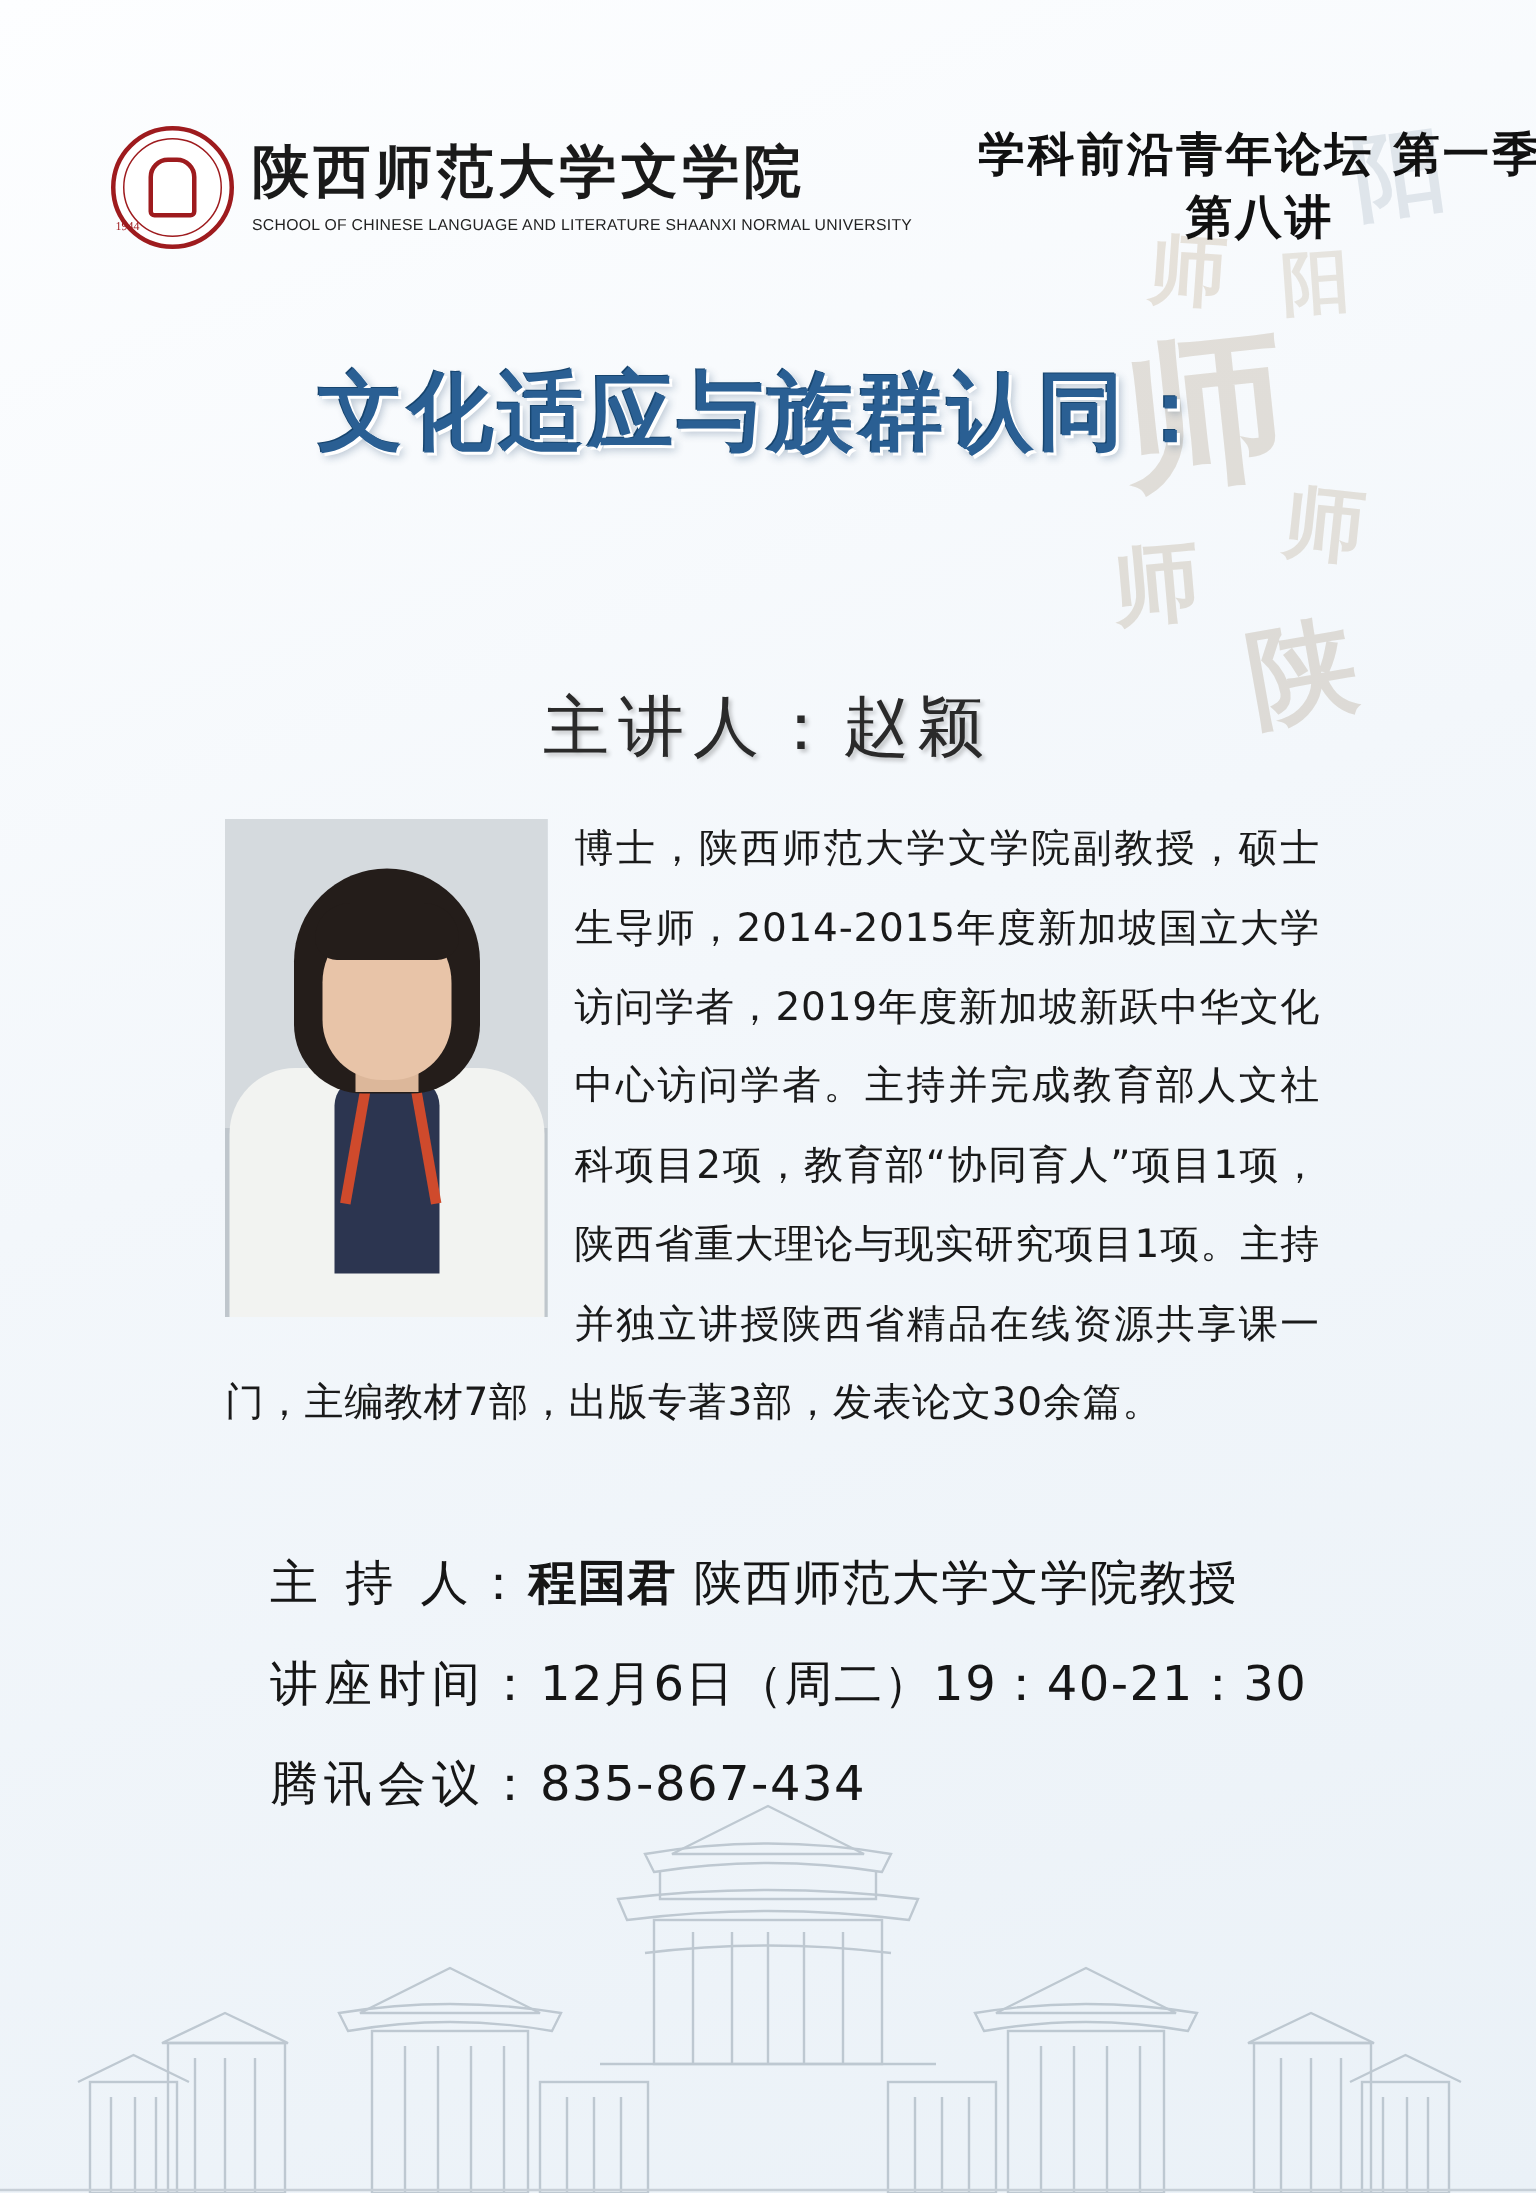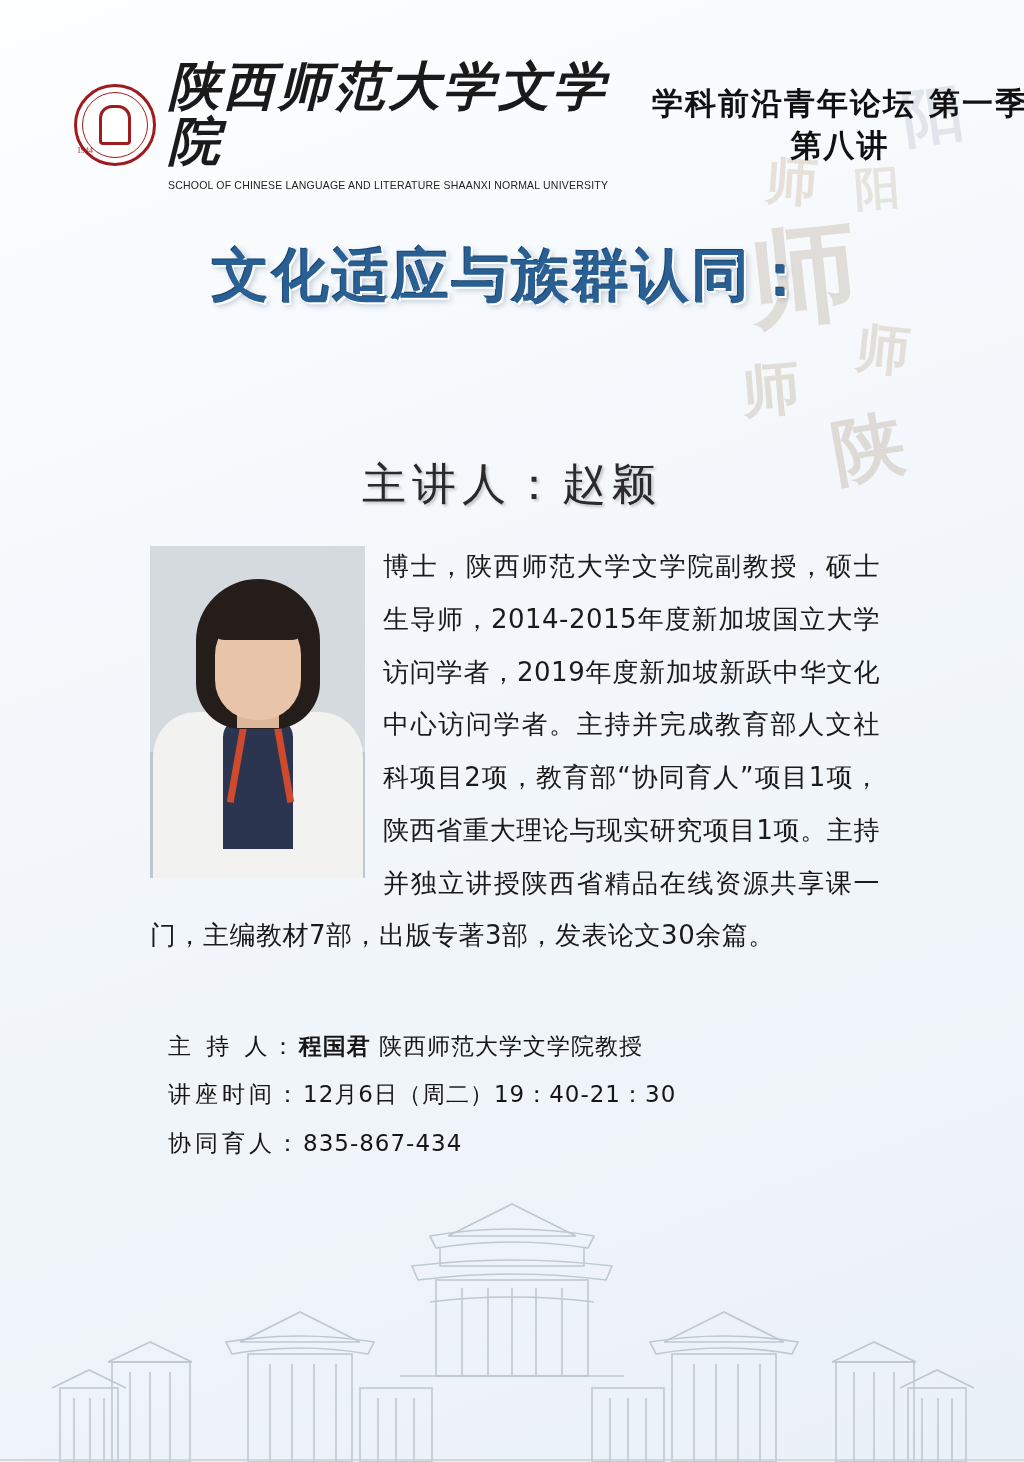--- a/index.html
+++ b/index.html
@@ -94,26 +94,25 @@
     text-align: left;
     font-size: 8px;
     color: #9e1b1e;
     font-family: "Liberation Serif", serif;
   }
   .logo-text {
     margin-left: 12px;
   }
   .logo-cn {
     font-family: "DejaVu Serif", serif;
-    font-size: 52px;
+    font-size: 38px;
     font-weight: bold;
     color: #1a1a1a;
     letter-spacing: 3px;
     line-height: 1.05;
-    font-style: italic;
   }
   .logo-en {
     font-size: 10.5px;
     color: #222;
     letter-spacing: 0.2px;
     margin-top: 10px;
     white-space: nowrap;
   }
   .header-divider {
     width: 3px;
@@ -213,24 +212,25 @@
   
   .details {
     position: absolute;
     top: 1022px;
     left: 168px;
     width: 760px;
     font-family: "DejaVu Sans", sans-serif;
     color: #161616;
   }
   .detail-row {
-    font-size: 23px;
+    font-size: 32px;
     line-height: 2.1;
     letter-spacing: 1px;
     white-space: nowrap;
+    margin-left: 12px;
   }
   .detail-row .label { letter-spacing: 4px; }
   .detail-row .strong { font-weight: bold; }
 
   
   .skyline {
     position: absolute;
     left: 0;
     bottom: 0;
     width: 1024px;
@@ -295,21 +295,21 @@
   </div>
 
   <div class="details">
     <div class="detail-row">
       <span class="label">主 持 人：</span><span class="strong">程国君</span><span> 陕西师范大学文学院教授</span>
     </div>
     <div class="detail-row">
       <span class="label">讲座时间：</span><span>12月6日（周二）19：40-21：30</span>
     </div>
     <div class="detail-row">
-      <span class="label">协同育人：</span><span>835-867-434</span>
+      <span class="label">腾讯会议：</span><span>835-867-434</span>
     </div>
   </div>
 
   <svg class="skyline" viewBox="0 0 1024 270">
     <g fill="none" stroke="#b9c4cd" stroke-width="1.6">
 
       <path d="M512 12 L448 44 L576 44 Z"></path>
       <path d="M430 44 Q512 30 594 44 L588 56 Q512 44 436 56 Z"></path>
       <path d="M440 56 L440 74 L584 74 L584 56"></path>
       <path d="M412 74 Q512 62 612 74 L606 88 Q512 76 418 88 Z"></path>

